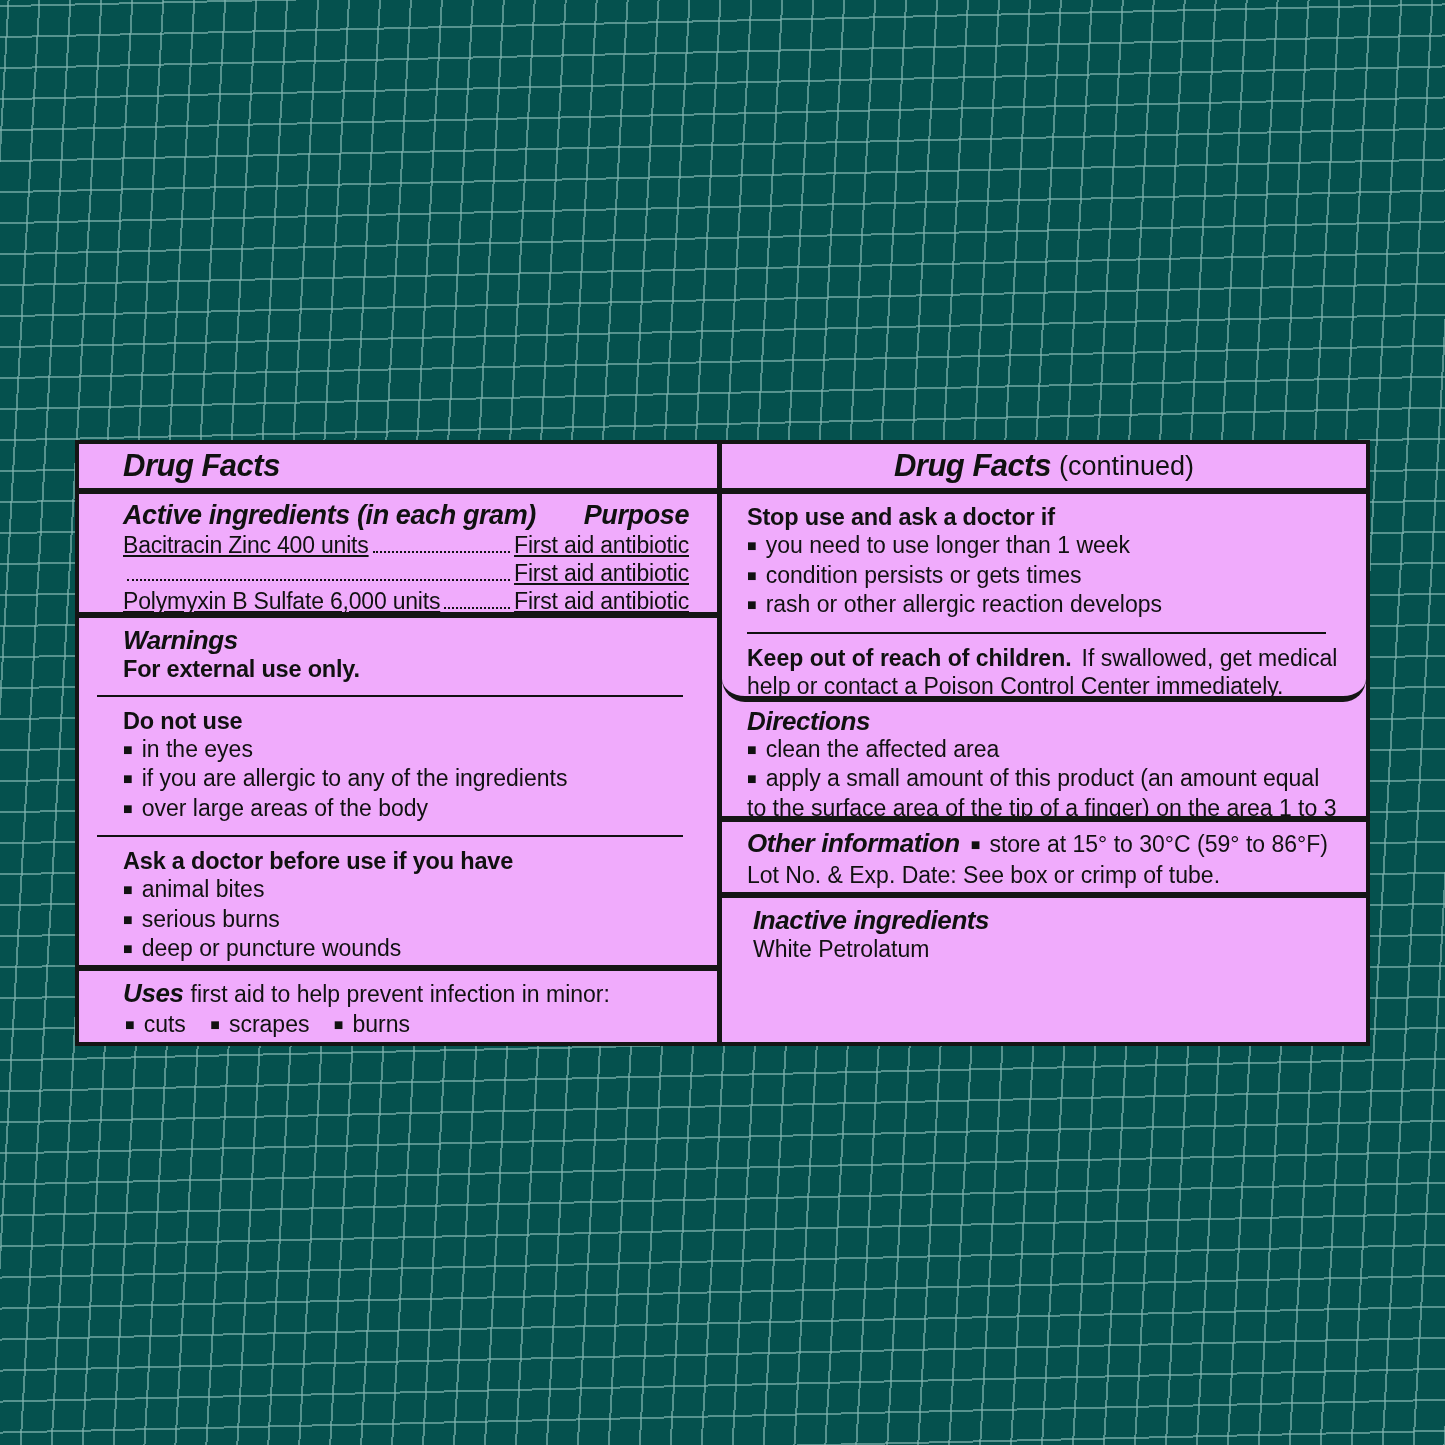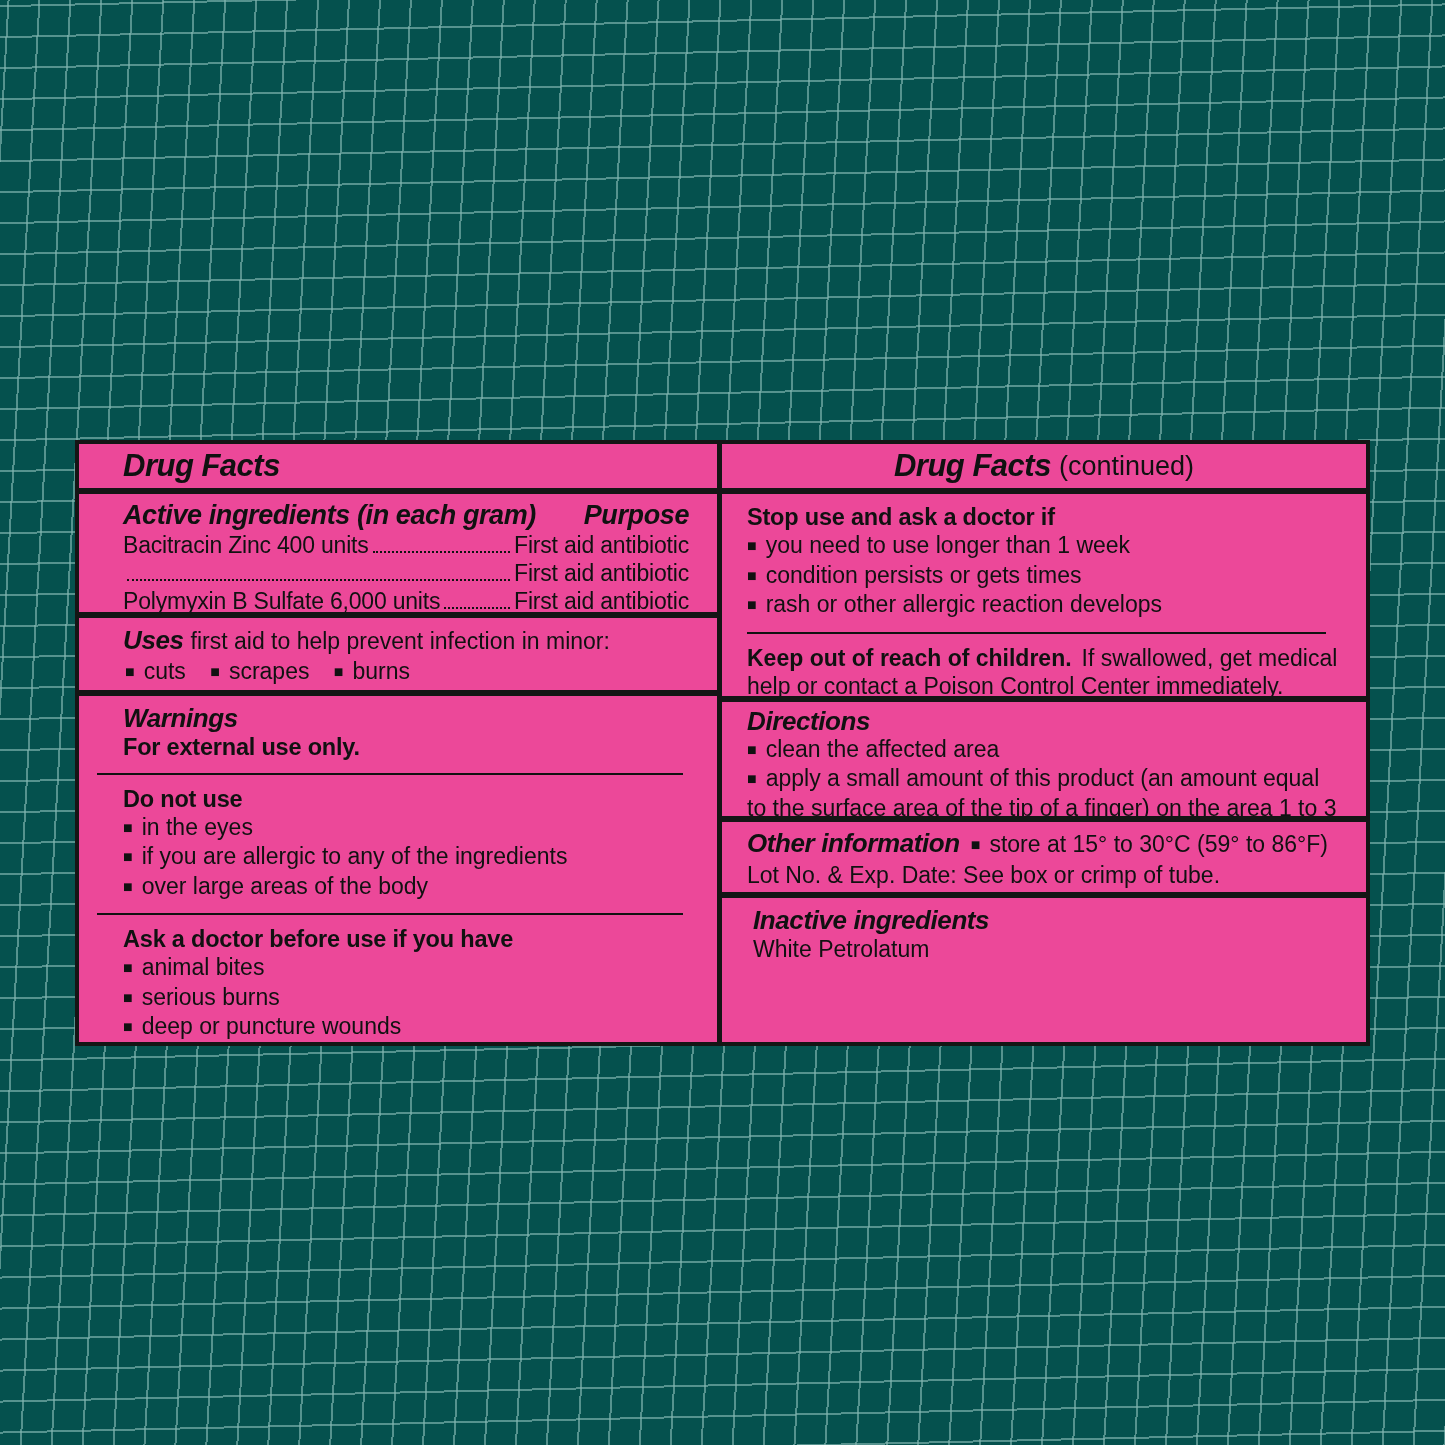--- a/index.html
+++ b/index.html
@@ -16,21 +16,21 @@
     background-color: #05514e;
     background-image:
       repeating-linear-gradient(90deg, rgba(130,182,177,0.65) 0, rgba(130,182,177,0.65) 2px, transparent 2px, transparent 31px),
       repeating-linear-gradient(0deg, rgba(130,182,177,0.65) 0, rgba(130,182,177,0.65) 2px, transparent 2px, transparent 31px);
     transform: rotate(-1.3deg) skewX(-4.5deg);
   }
   .label {
     position: absolute;
     left: 75px; top: 440px;
     width: 1295px; height: 606px;
-    background: #ec4899;
+    background: #f0abfc;
     border: 4px solid #151515;
     display: flex;
   }
   .col { display: flex; flex-direction: column; height: 100%; }
   .col-left  { width: 643px; border-right: 5px solid #151515; }
   .col-right { flex: 1; }
 
   .sec { border-bottom: 6px solid #151515; overflow: hidden; }
   .sec:last-child { border-bottom: none; flex: 1; }
 
@@ -39,39 +39,39 @@
   .title-left  { padding-left: 44px; }
   .title-right { justify-content: center; }
   .df-title { font-size: 31px; font-weight: bold; font-style: italic; letter-spacing: -0.5px; }
   .df-cont  { font-size: 27px; font-weight: normal; margin-left: 8px; }
 
   
   .sec-active { height: 124px; padding: 6px 28px 0 44px; }
   .active-head { display: flex; justify-content: space-between; align-items: baseline; }
   .h-italic { font-size: 27px; font-weight: bold; font-style: italic; letter-spacing: -0.4px; }
   .ing-row { display: flex; align-items: baseline; font-size: 23px; line-height: 28px; letter-spacing: -0.2px; }
-  .ing-name, .ing-purpose { white-space: nowrap; }
+  .ing-name, .ing-purpose { white-space: nowrap; text-decoration: underline; }
   .ing-note { font-size: 14.5px; letter-spacing: 0; }
   .dots { flex: 1; min-width: 14px; border-bottom: 2.6px dotted #111; margin: 0 4px; align-self: flex-end; transform: translateY(-6px); }
 
   .sec-uses { height: 78px; padding: 7px 24px 0 44px; font-size: 23px; line-height: 30px; }
   .runin-italic { font-size: 26px; font-weight: bold; font-style: italic; letter-spacing: -0.4px; margin-right: 7px; }
 
   .sec-warnings { padding: 9px 24px 0 44px; font-size: 23px; line-height: 27.5px; }
   .bold-head { font-size: 23.5px; font-weight: bold; line-height: 29px; letter-spacing: -0.2px; }
   .rule { border: none; border-top: 2px solid #111; margin: 11px 10px 10px -26px; }
   .col-right .rule { margin-left: 0; margin-right: 14px; }
 
   .bullet-line { display: block; }
   .sq { font-size: 16px; margin-right: 9px; position: relative; top: -2px; }
   .inline-bullets .sq { margin-left: 2px; }
   .inline-bullets span.bword { margin-right: 16px; }
 
   
-  .sec-stop { height: 208px; padding: 9px 26px 8px 25px; font-size: 23px; line-height: 27.5px; }
+  .sec-stop { height: 208px; padding: 9px 26px 8px 25px; font-size: 23px; line-height: 27.5px; border-radius: 23px; }
   .keepout { line-height: 28px; }
   .keepout b { margin-right: 10px; text-align: right; }
 
   .sec-directions { height: 120px; padding: 6px 22px 0 25px; font-size: 23px; line-height: 27.5px; }
   .sec-other { height: 76px; padding: 7px 22px 0 25px; font-size: 23px; line-height: 29px; }
   .sec-other .sq { margin-left: 4px; }
   .sec-inactive { padding: 8px 22px 0 31px; font-size: 23px; line-height: 29px; }
 </style>
 </head>
 <body>
@@ -100,44 +100,44 @@
         <span class="dots"></span>
         <span class="ing-purpose">First aid antibiotic</span>
       </div>
       <div class="ing-row">
         <span class="ing-name">Polymyxin B Sulfate 6,000 units</span>
         <span class="dots"></span>
         <span class="ing-purpose">First aid antibiotic</span>
       </div>
     </div>
 
-    <div class="sec sec-uses">
-      <div>
-        <span class="runin-italic">Uses</span><span>first aid to help prevent infection in minor:</span>
-      </div>
-      <div class="inline-bullets">
-        <span class="sq">■</span><span class="bword">cuts</span>
-        <span class="sq">■</span><span class="bword">scrapes</span>
-        <span class="sq">■</span><span class="bword">burns</span>
-      </div>
-    </div>
-
     <div class="sec sec-warnings">
       <div class="runin-italic">Warnings</div>
       <div class="bold-head">For external use only.</div>
       <hr class="rule">
       <div class="bold-head">Do not use</div>
       <div class="bullet-line"><span class="sq">■</span><span>in the eyes</span></div>
       <div class="bullet-line"><span class="sq">■</span><span>if you are allergic to any of the ingredients</span></div>
       <div class="bullet-line"><span class="sq">■</span><span>over large areas of the body</span></div>
       <hr class="rule">
       <div class="bold-head">Ask a doctor before use if you have</div>
       <div class="bullet-line"><span class="sq">■</span><span>animal bites</span></div>
       <div class="bullet-line"><span class="sq">■</span><span>serious burns</span></div>
       <div class="bullet-line"><span class="sq">■</span><span>deep or puncture wounds</span></div>
+    </div>
+
+    <div class="sec sec-uses">
+      <div>
+        <span class="runin-italic">Uses</span><span>first aid to help prevent infection in minor:</span>
+      </div>
+      <div class="inline-bullets">
+        <span class="sq">■</span><span class="bword">cuts</span>
+        <span class="sq">■</span><span class="bword">scrapes</span>
+        <span class="sq">■</span><span class="bword">burns</span>
+      </div>
     </div>
   </div>
 
   <div class="col col-right">
 
     <div class="sec title-row title-right">
       <span class="df-title">Drug Facts</span>
       <span class="df-cont">(continued)</span>
     </div>
 

